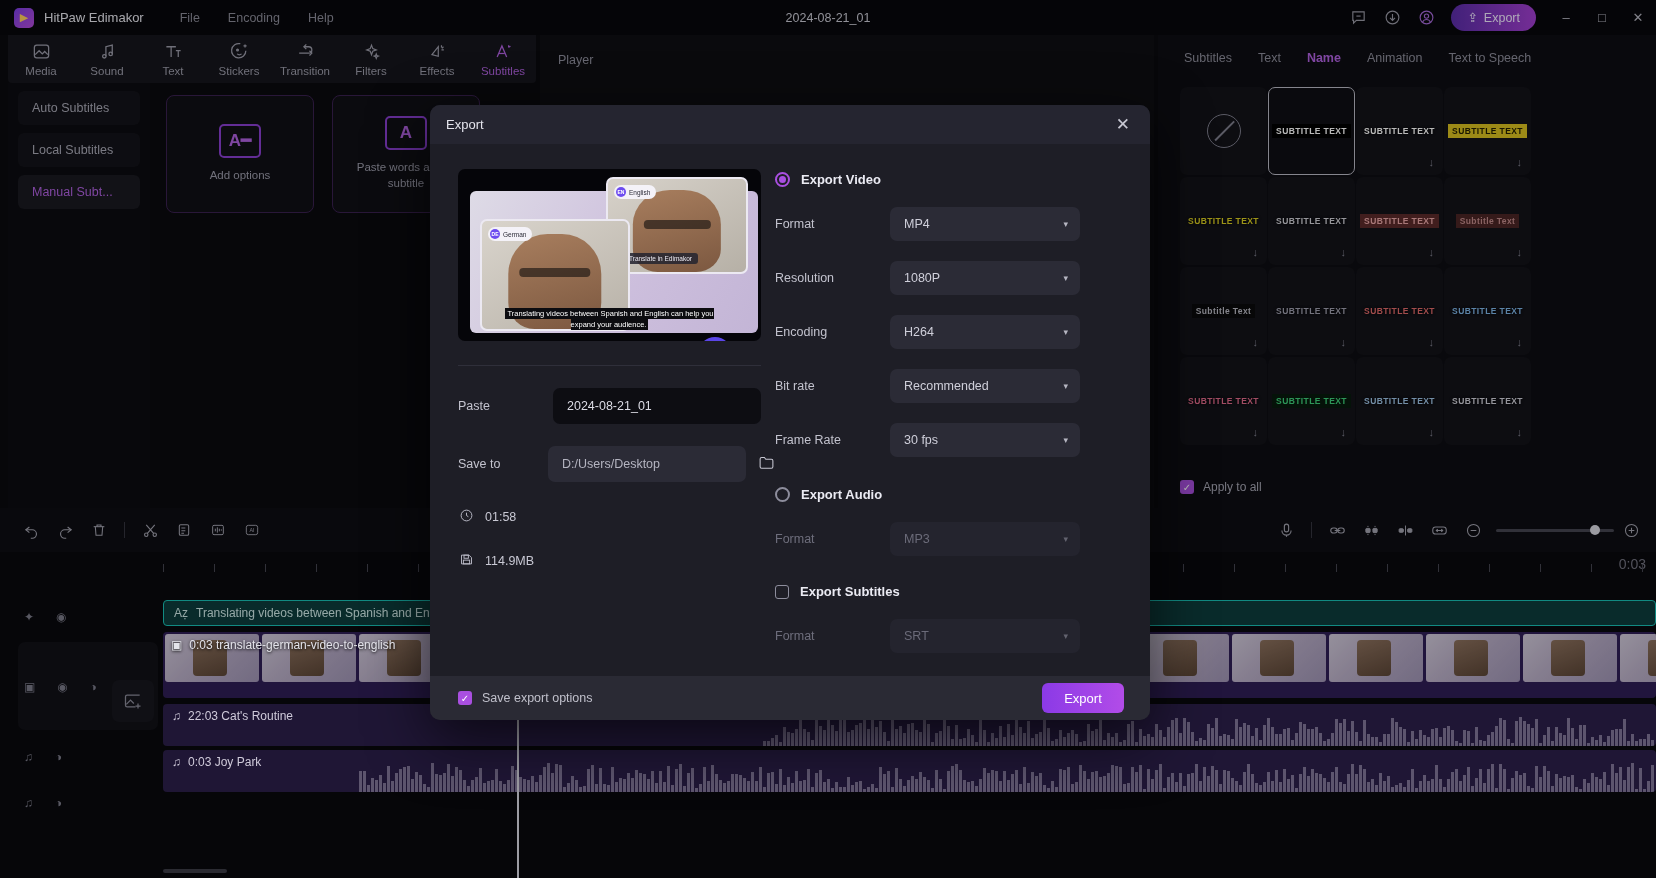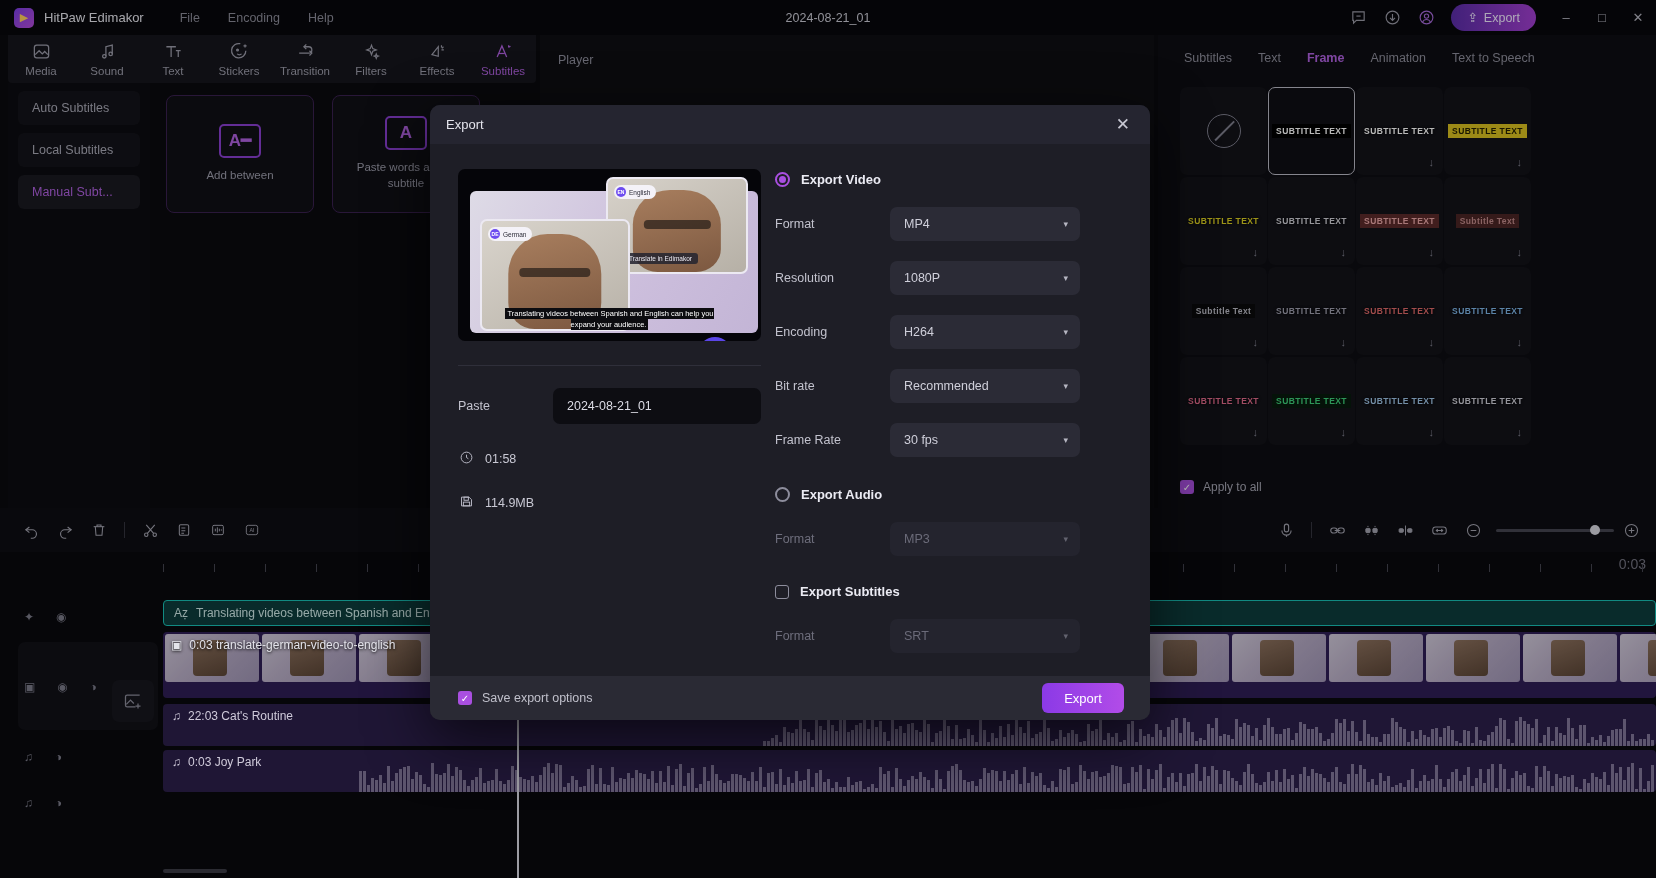--- a/index.html
+++ b/index.html
@@ -464,40 +464,40 @@
 
   <div class="leftpane">
     <div class="subnav-item">Auto Subtitles</div>
     <div class="subnav-item">Local Subtitles</div>
     <div class="subnav-item active">Manual Subt...</div>
   </div>
 
   <div class="cards">
     <div class="card">
       <div class="ci">A━</div>
-      <div>Add between</div>
+      <div>Add options</div>
     </div>
     <div class="card">
       <div class="ci">A</div>
       <div>Paste words and to subtitle</div>
     </div>
   </div>
 
   <div class="player">
     <div class="player-label">Player</div>
     <div class="player-stage">
       <div class="stage-frame"></div>
     </div>
   </div>
 
   <div class="rightpane">
     <div class="rtabs">
       <span>Subtitles</span>
       <span>Text</span>
-      <span class="active">Frame</span>
+      <span class="active">Name</span>
       <span>Animation</span>
       <span>Text to Speech</span>
     </div>
     <div class="style-grid" id="style-grid">
         <div class="style-cell">
           <div class="ban-ico"></div>
         </div>
         <div class="style-cell sel">
           <div class="style-txt" style="color: rgb(255, 255, 255); background: rgb(0, 0, 0); padding: 2px 4px;">SUBTITLE TEXT</div>
         </div>
@@ -1568,20 +1568,29 @@
           </div>
         </div>
 
         <div class="divider"></div>
 
         <div class="frow">
           <div class="flabel">Paste</div>
           <div class="finput">2024-08-21_01</div>
         </div>
 
+        <div class="frow">
+          <div class="flabel">Save to</div>
+          <div class="finput grey">D:/Users/Desktop</div>
+          <div class="folder-ico">
+            <svg width="17" height="17" viewBox="0 0 24 24" fill="none" stroke="currentColor" stroke-width="1.5">
+                <path d="M3 7a2 2 0 012-2h4l2 2.5h8a2 2 0 012 2V18a2 2 0 01-2 2H5a2 2 0 01-2-2z"></path>
+              </svg>
+          </div>
+        </div>
 
         <div class="metarow">
           <span class="mi">
             <svg width="15" height="15" viewBox="0 0 24 24" fill="none" stroke="currentColor" stroke-width="1.5">
                 <circle cx="12" cy="12" r="8.6"></circle>
                 <path d="M12 7.5V12l3 2"></path>
               </svg></span>
           <span>01:58</span>
         </div>
         <div class="metarow">

